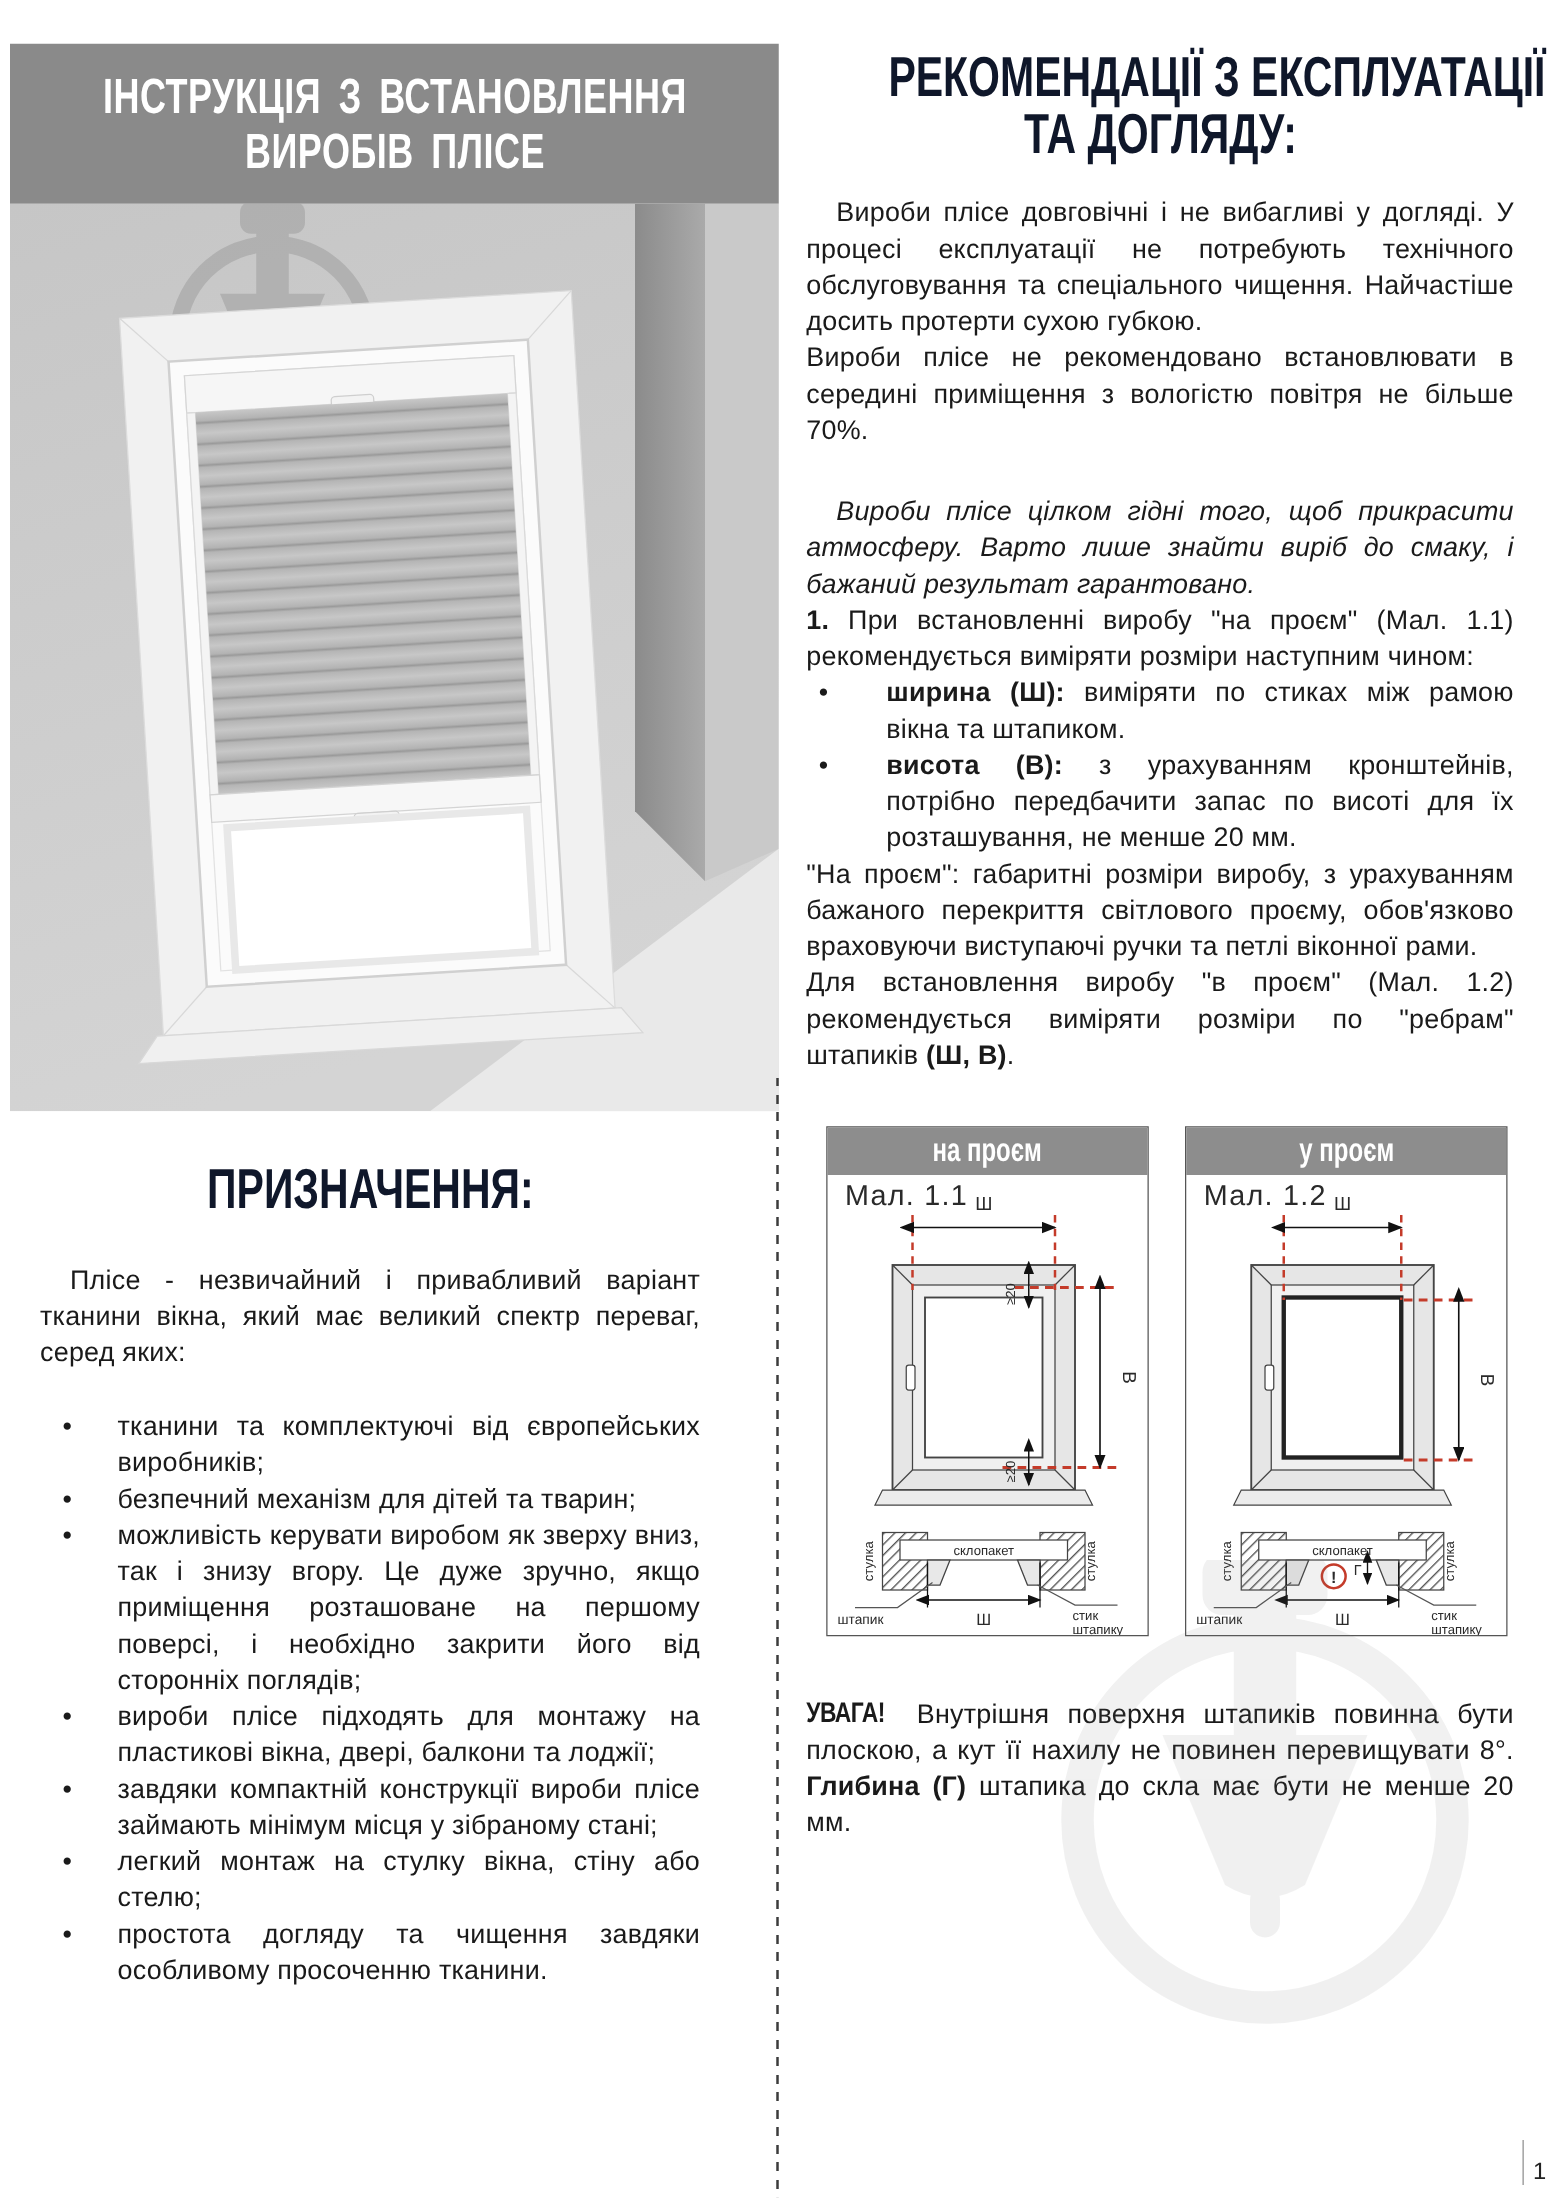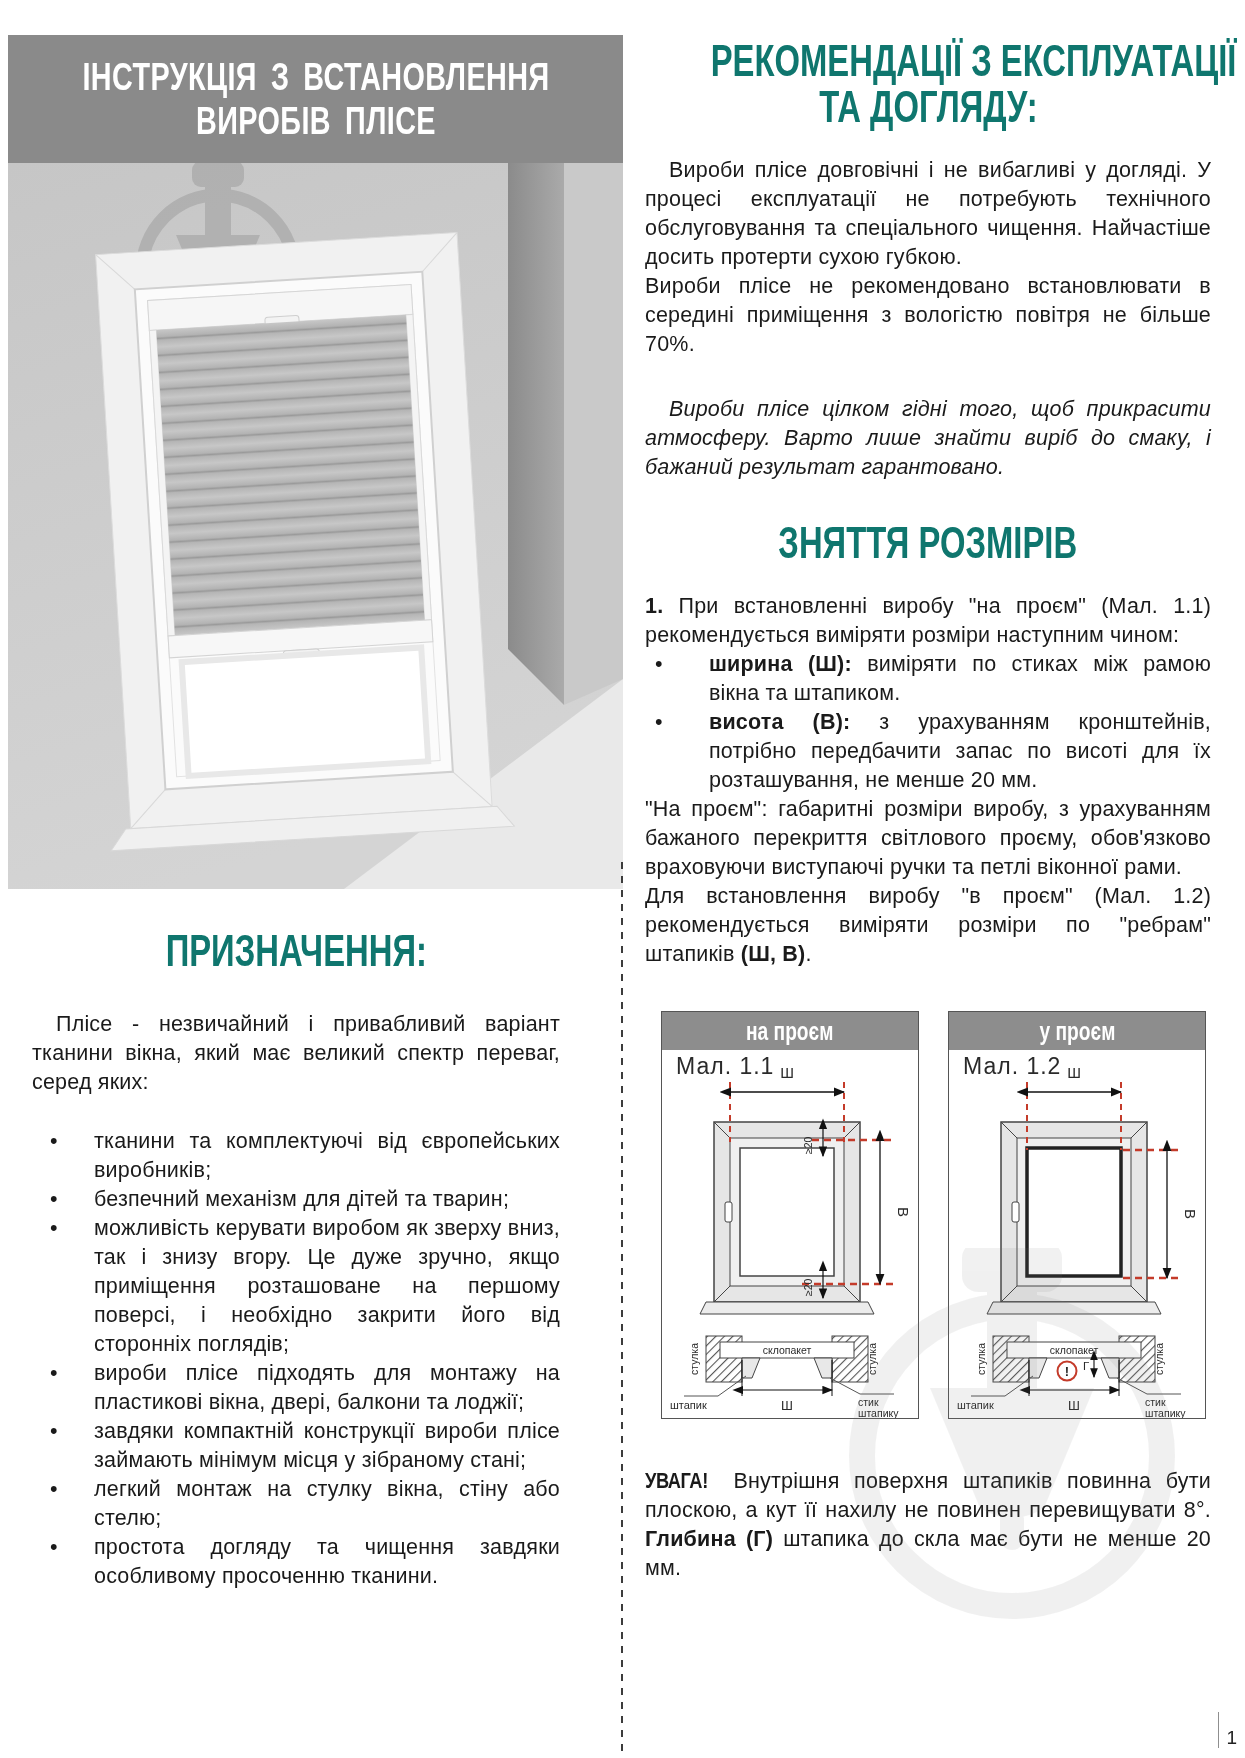--- a/index.html
+++ b/index.html
@@ -11,21 +11,21 @@
   .photo-block { position:absolute; left:8px; top:8px; width:615px; height:854px;margin-top:27px; }
   .banner { height:128px; background:#8a8a8a; display:flex; flex-direction:column;
             align-items:center; justify-content:center; }
   .banner .cond { color:#fff; font-weight:bold; font-size:36px; line-height:44px;
                   white-space:nowrap; word-spacing:7px; letter-spacing:.5px; }
   .cond { display:inline-block; transform:scale(.80,1.10); transform-origin:center; }
   .photo { position:absolute; left:0; top:128px; width:615px; height:726px; }
 
   
   .h-big { text-align:center; font-weight:bold; font-size:41px; line-height:46px;
-           color:#0f766e; letter-spacing:0; }
+           color:#0f172a; letter-spacing:0; }
   .h-big .cond { white-space:nowrap; }
 
   
   .body-txt { font-size:21.5px; line-height:29px; text-align:justify; letter-spacing:.2px; }
   .indent { text-indent:24px; }
   .it { font-style:italic; }
   ul.blt { list-style:none; }
   ul.blt li { position:relative; padding-left:62px; }
   ul.blt li::before { content:"•"; position:absolute; left:18px; top:0; }
   ul.blt.rt li { padding-left:64px; }
@@ -148,23 +148,20 @@
 
   <div class="rightcol">
     <div class="h-big">
       <span class="cond">РЕКОМЕНДАЦІЇ З ЕКСПЛУАТАЦІЇ</span><br>
       <span class="cond">ТА ДОГЛЯДУ:</span>
     </div>
     <p class="body-txt indent">Вироби плісе довговічні і не вибагливі у догляді. У процесі експлуатації не потребують технічного обслуговування та спеціального чищення. Найчастіше досить протерти сухою губкою.</p>
     <p class="body-txt">Вироби плісе не рекомендовано встановлювати в середині приміщення з вологістю повітря не більше 70%.</p>
     <p class="body-txt indent it gap">Вироби плісе цілком гідні того, щоб прикрасити атмосферу. Варто лише знайти виріб до смаку, і бажаний результат гарантовано.</p>
 
-    <div class="h-big h-measure">
-      <span class="cond">ЗНЯТТЯ РОЗМІРІВ</span>
-    </div>
 
     <p class="body-txt"><b class="runin">1.</b><span> При встановленні виробу "на проєм" (Мал. 1.1) рекомендується виміряти розміри наступним чином:</span></p>
     <ul class="blt rt body-txt">
       <li><b class="runin">ширина (Ш):</b><span> виміряти по стиках між рамою вікна та штапиком.</span></li>
       <li><b class="runin">висота (В):</b><span> з урахуванням кронштейнів, потрібно передбачити запас по висоті для їх розташування, не менше 20 мм.</span></li>
     </ul>
     <p class="body-txt">"На проєм": габаритні розміри виробу, з урахуванням бажаного перекриття світлового проєму, обов'язково враховуючи виступаючі ручки та петлі віконної рами.</p>
     <p class="body-txt"><span>Для встановлення виробу "в проєм" (Мал. 1.2) рекомендується виміряти розміри по "ребрам" штапиків </span><b class="runin">(Ш, В)</b><span>.</span></p>
 
     <div class="diagrams">

